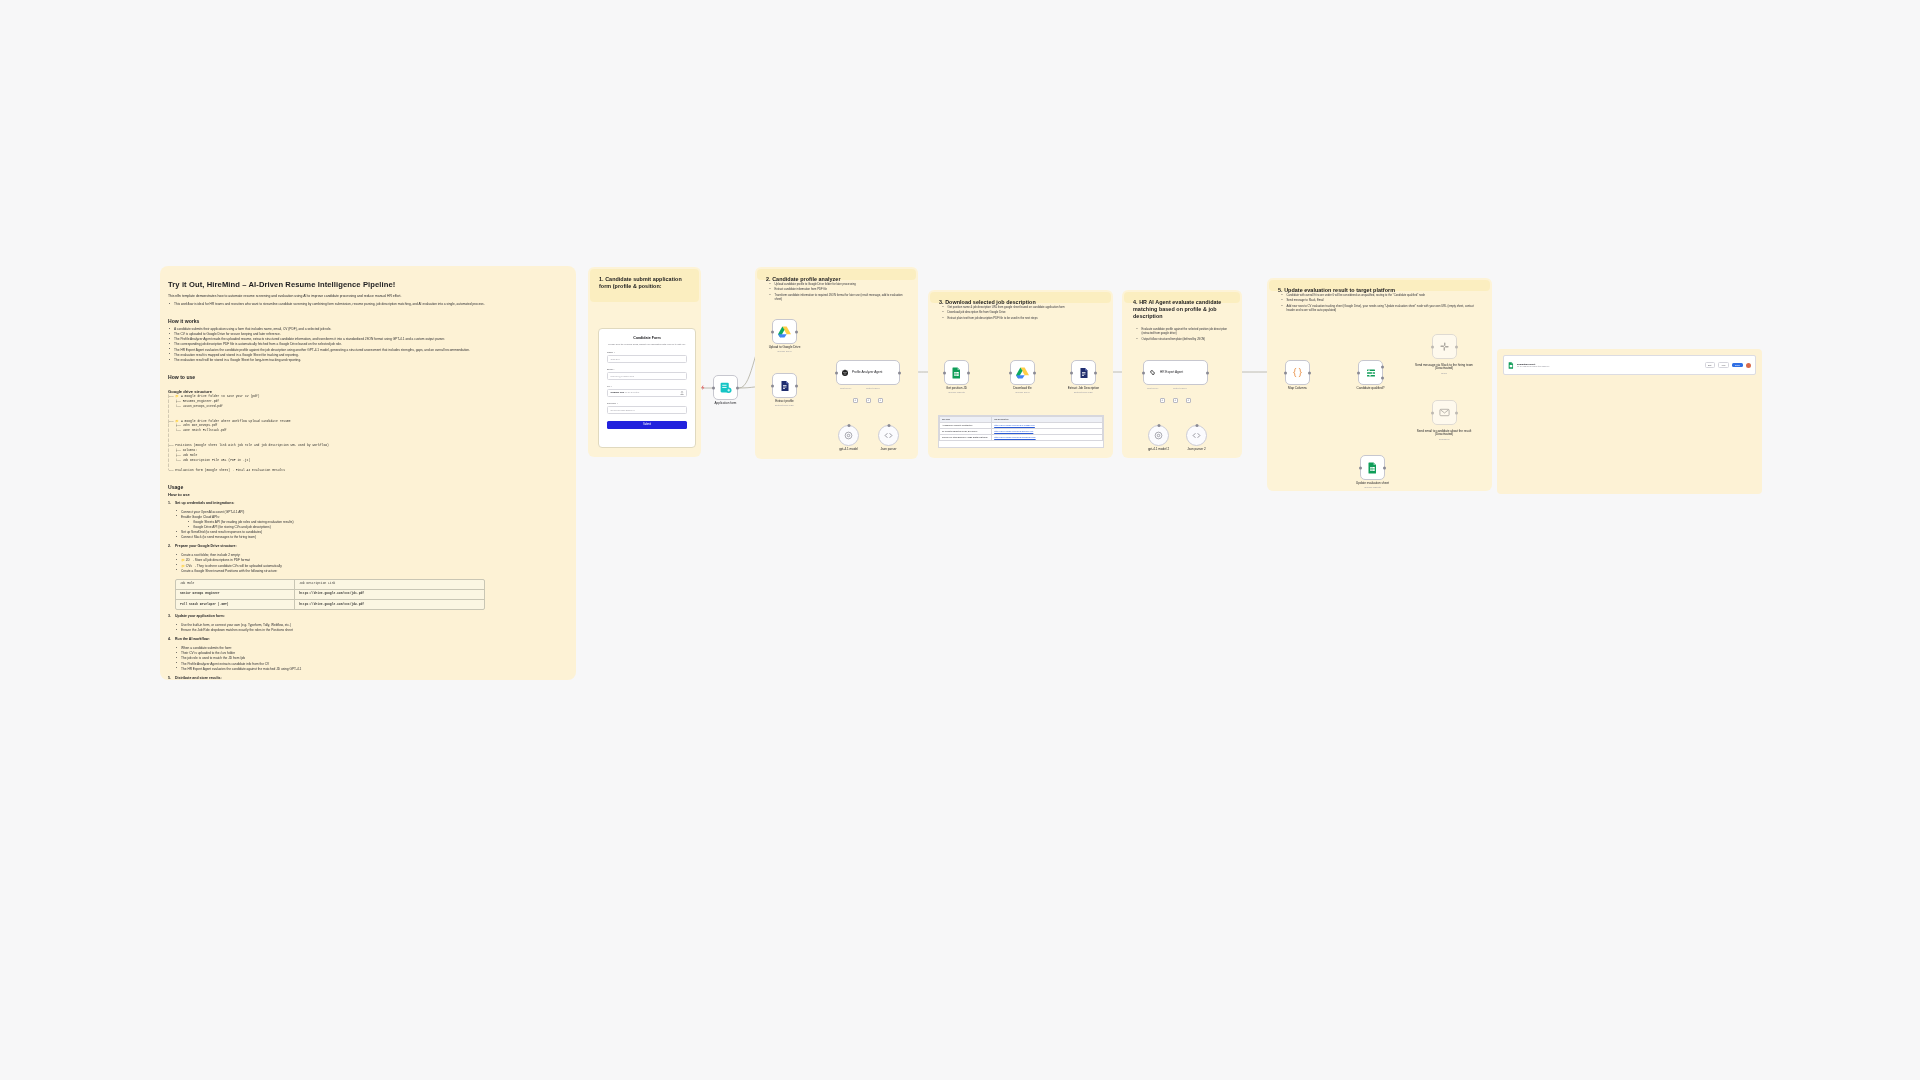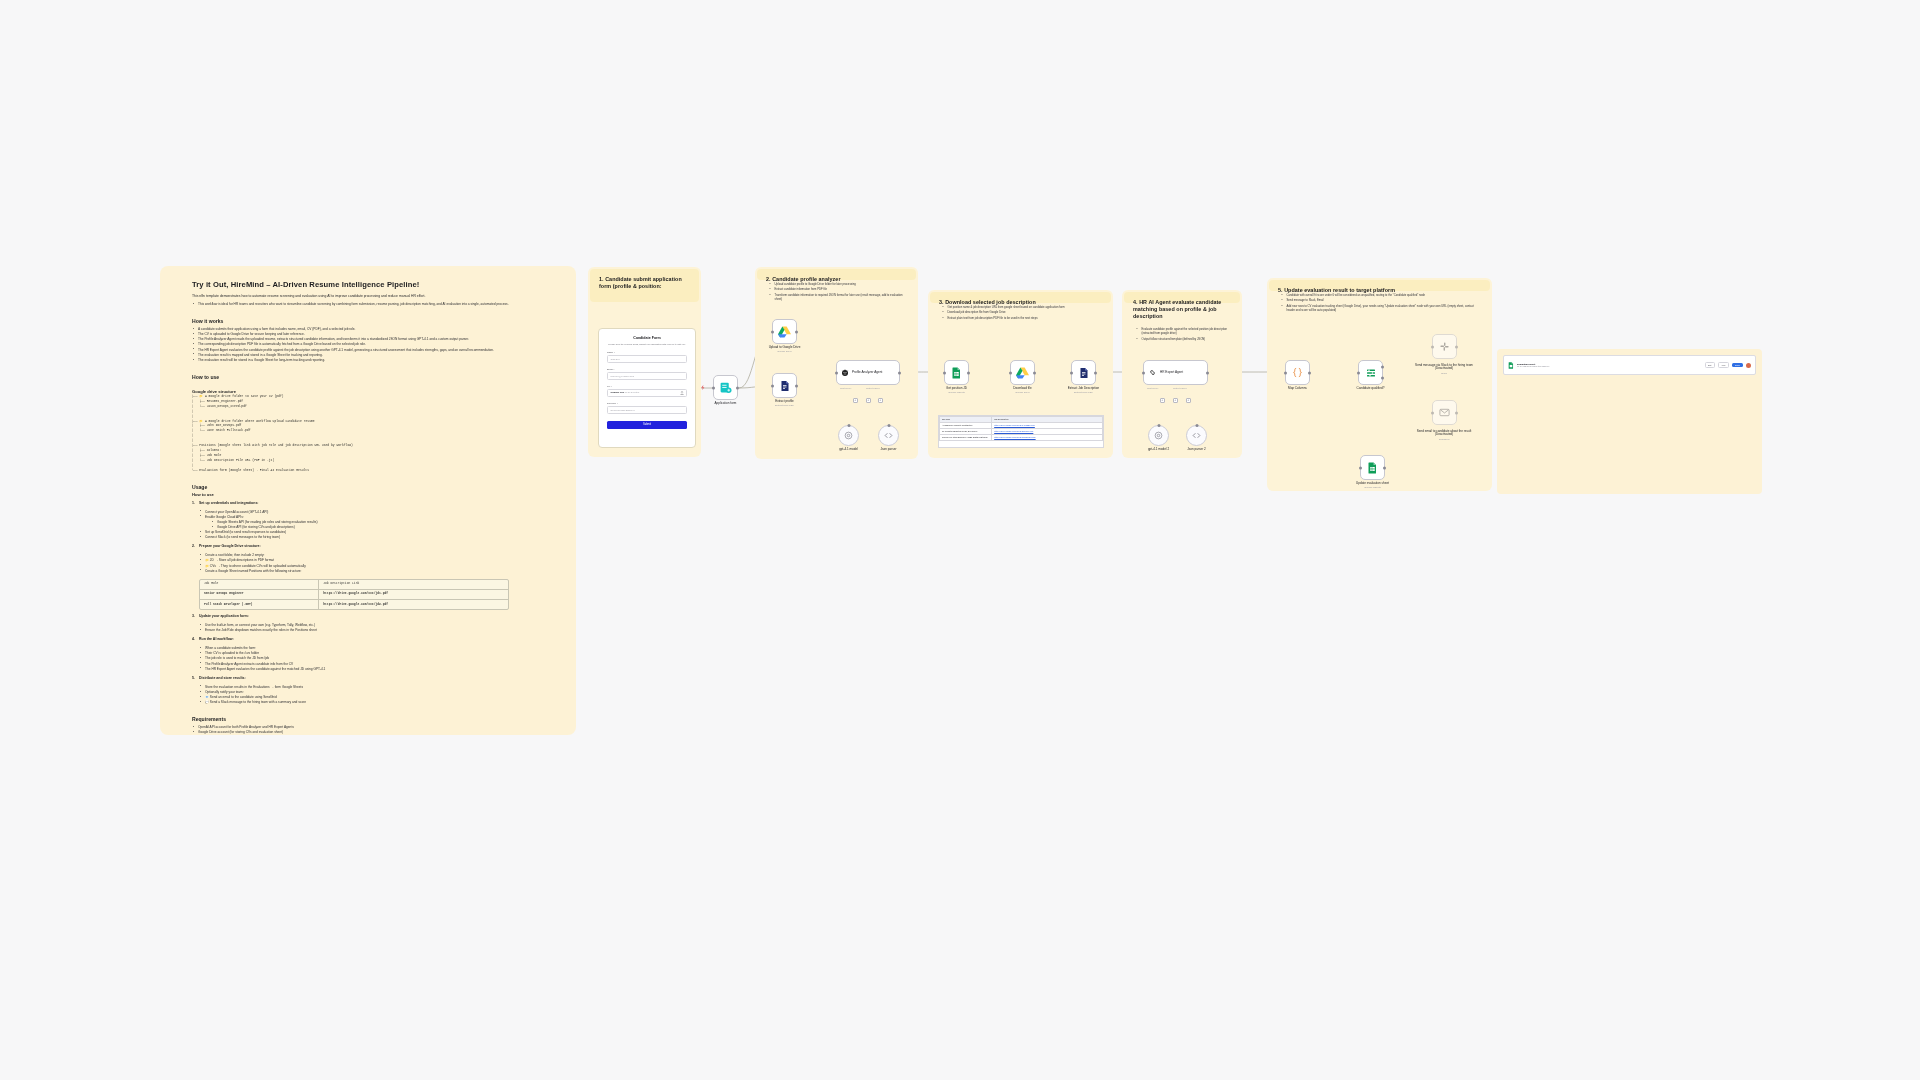--- a/index.html
+++ b/index.html
@@ -17,22 +17,22 @@
     background: #fdf3d7;
     border-radius: 6px;
   }
   .sticky-hdr {
     background: #fbeec0;
     border-radius: 4px;
   }
 
   
   #doc-note {
-    left: 160px; top: 266px; width: 416px; height: 469px;
-    background: #fdf2d5; padding: 14px 16px 10px 32px;
+    left: 160px; top: 266px; width: 416px; height: 414px;
+    background: #fdf2d5; padding: 14px 16px 10px 8px;
     overflow: hidden;
     border-radius: 8px;
   }
   .doc-title { font-size: 7.6px; font-weight: bold; color: #1d1d1f; letter-spacing: .1px; }
   .doc-sub { font-size: 3.4px; color: #2a2a2d; margin-top: 5px; line-height: 1.45; }
   .doc-h2 { font-size: 5.1px; font-weight: bold; color: #1d1d1f; margin-top: 11px; }
   .doc-h3 { font-size: 4.1px; font-weight: bold; color: #1d1d1f; margin-top: 9px; }
   .doc-p  { font-size: 3.2px; color: #2e2e31; line-height: 1.55; margin-top: 3px; }
   ul.doc-ul { list-style: none; margin-top: 3px; }
   ul.doc-ul li {

